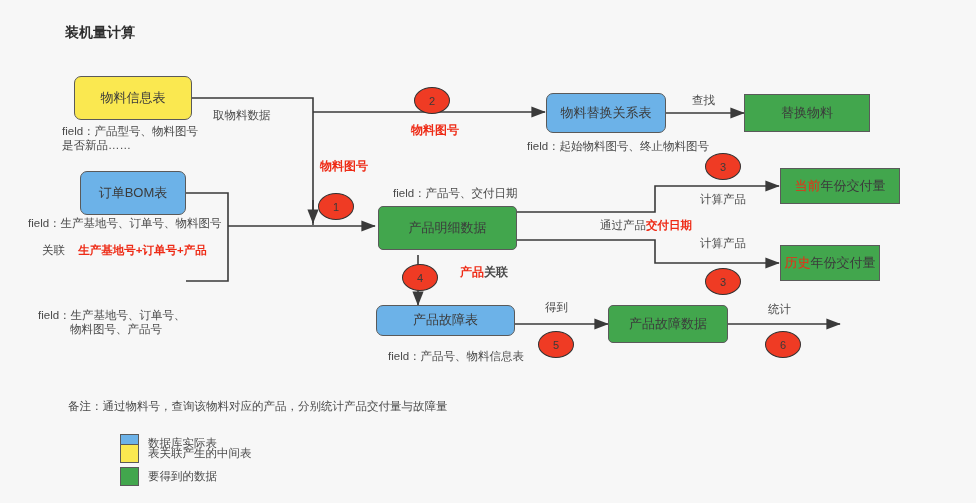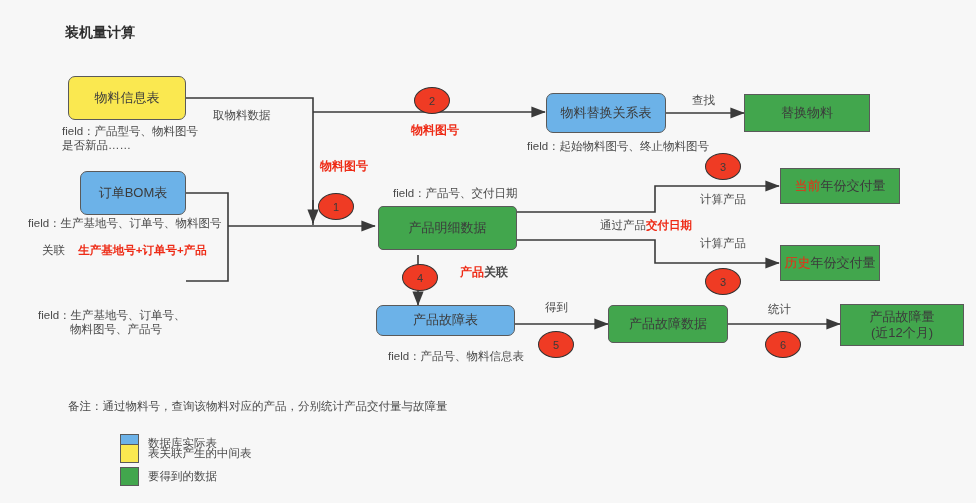--- a/index.html
+++ b/index.html
@@ -90,21 +90,21 @@
       <path d="M418,255 L418,305" marker-end="url(#arrow)"></path>
 
       <path d="M515,324 L608,324" marker-end="url(#arrow)"></path>
 
       <path d="M728,324 L840,324" marker-end="url(#arrow)"></path>
     </g>
   </svg>
 
   <div class="title" style="left:65px;top:24px;">装机量计算</div>
 
-  <div class="node n-yellow" style="left:68px;top:76px;width:118px;height:44px;">
+  <div class="node n-yellow" style="left:74px;top:76px;width:118px;height:44px;">
     <span>物料信息表</span>
   </div>
   <div class="fieldtxt" style="left:62px;top:124px;">field：产品型号、物料图号</div>
   <div class="fieldtxt" style="left:62px;top:138px;">是否新品……</div>
 
   <div class="node n-blue" style="left:80px;top:171px;width:106px;height:44px;">
     <span>订单BOM表</span>
   </div>
   <div class="fieldtxt" style="left:28px;top:216px;">field：生产基地号、订单号、物料图号</div>
 
@@ -140,24 +140,20 @@
 
   <div class="node n-blue" style="left:376px;top:305px;width:139px;height:31px;">
     <span>产品故障表</span>
   </div>
   <div class="fieldtxt" style="left:388px;top:349px;">field：产品号、物料信息表</div>
 
   <div class="node n-green-r" style="left:608px;top:305px;width:120px;height:38px;">
     <span>产品故障数据</span>
   </div>
 
-  <div class="node n-green-s" style="left:840px;top:304px;width:124px;height:42px;flex-direction:column;">
-    <span>产品故障量</span>
-    <span>(近12个月)</span>
-  </div>
 
   <div class="edgelabel" style="left:213px;top:108px;">取物料数据</div>
   <div class="redlabel" style="left:411px;top:122px;">物料图号</div>
   <div class="redlabel" style="left:320px;top:158px;">物料图号</div>
   <div class="edgelabel" style="left:692px;top:93px;">查找</div>
   <div class="edgelabel" style="left:700px;top:192px;">计算产品</div>
   <div class="edgelabel" style="left:700px;top:236px;">计算产品</div>
   <div class="mixlabel" style="left:600px;top:218px;"><span>通过产品</span><span class="r">交付日期</span></div>
   <div class="mixlabel" style="left:460px;top:264px;font-weight:bold;font-size:12px;"><span class="r">产品</span><span>关联</span></div>
   <div class="edgelabel" style="left:545px;top:300px;">得到</div>

